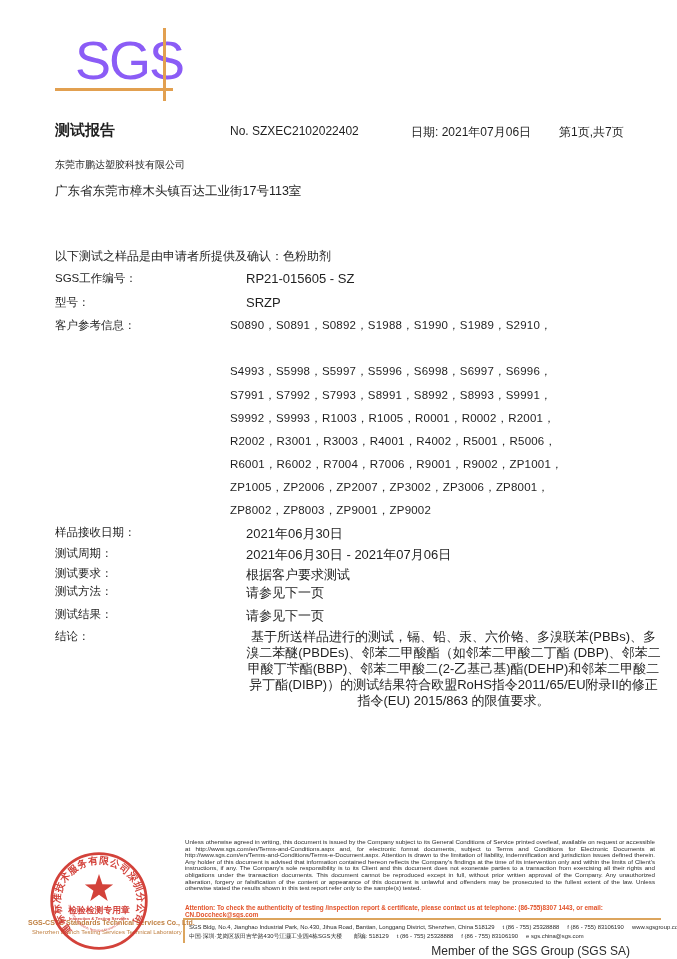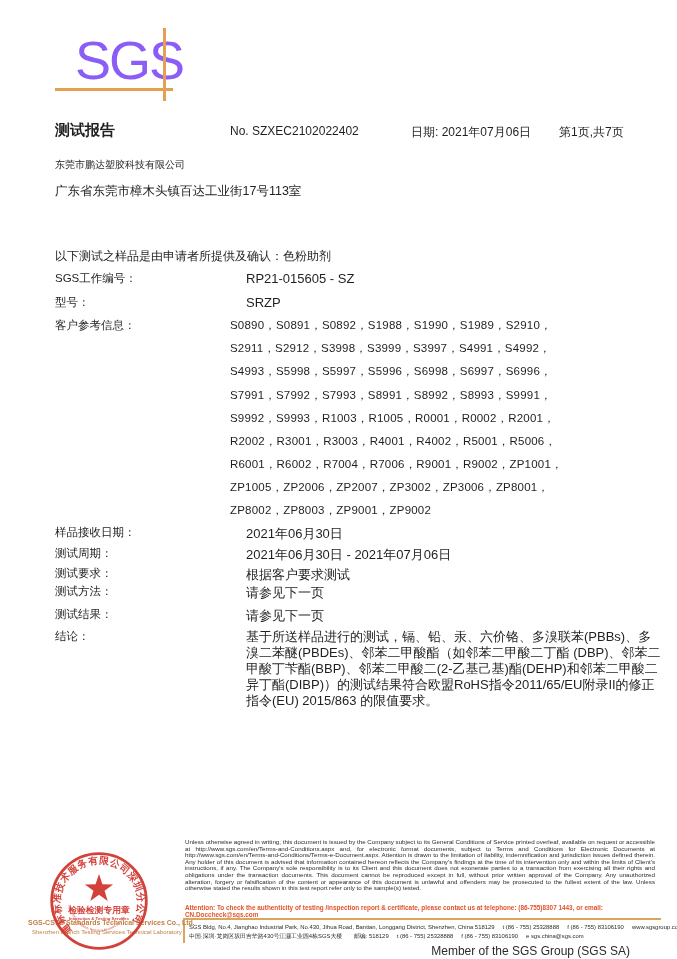--- a/index.html
+++ b/index.html
@@ -18,21 +18,21 @@
   .report-date{position:absolute;left:411px;top:124px;font-size:12px;}
   .report-page{position:absolute;left:543px;top:124px;font-size:12px;margin-left:16px;}
   
   .co-name{position:absolute;left:55px;top:158px;font-size:10px;}
   .co-addr{position:absolute;left:55px;top:183px;font-size:12.5px;}
   .sample-line{position:absolute;left:55px;top:248px;font-size:12px;}
   
   .lbl{position:absolute;left:55px;font-size:11.5px;}
   .val{position:absolute;left:230px;font-size:13px;margin-left:16px;}
   .refline{position:absolute;left:230px;font-size:11.5px;letter-spacing:.2px;text-align:right;}
-  .concl{width:415px;line-height:16px;}
+  .concl{width:415px;line-height:16px;text-align:center;}
   
   .legal{position:absolute;left:185px;top:839px;width:470px;font-size:6.2px;
     line-height:6.6px;text-align:justify;color:#2b2b2b;}
   .attention{position:absolute;left:185px;top:904px;width:470px;font-size:6.4px;
     line-height:7px;font-weight:700;color:#e2532a;}
   .addr-block{position:absolute;left:183px;top:918px;width:478px;border-top:2px solid #dca55e;
     border-left:2px solid #dca55e;padding:3px 0 2px 4px;box-sizing:border-box;}
   .addr-row{display:flex;align-items:baseline;font-size:5.9px;color:#2b2b2b;
     white-space:nowrap;line-height:9px;}
   .addr-row .a-addr{margin-right:8px;}
@@ -62,21 +62,20 @@
   <div class="sample-line">以下测试之样品是由申请者所提供及确认：色粉助剂</div>
 
   <div class="lbl" style="top:271px">SGS工作编号：</div>
   <div class="val" style="top:271px">RP21-015605 - SZ</div>
 
   <div class="lbl" style="top:295px">型号：</div>
   <div class="val" style="top:295px">SRZP</div>
 
   <div class="lbl" style="top:318px">客户参考信息：</div>
   <div class="refline" style="top:318px">S0890，S0891，S0892，S1988，S1990，S1989，S2910，</div>
-  <div class="refline" style="top:341px">S2911，S2912，S3998，S3999，S3997，S4991，S4992，</div>
   <div class="refline" style="top:364px">S4993，S5998，S5997，S5996，S6998，S6997，S6996，</div>
   <div class="refline" style="top:388px">S7991，S7992，S7993，S8991，S8992，S8993，S9991，</div>
   <div class="refline" style="top:411px">S9992，S9993，R1003，R1005，R0001，R0002，R2001，</div>
   <div class="refline" style="top:434px">R2002，R3001，R3003，R4001，R4002，R5001，R5006，</div>
   <div class="refline" style="top:457px">R6001，R6002，R7004，R7006，R9001，R9002，ZP1001，</div>
   <div class="refline" style="top:480px">ZP1005，ZP2006，ZP2007，ZP3002，ZP3006，ZP8001，</div>
   <div class="refline" style="top:503px">ZP8002，ZP8003，ZP9001，ZP9002</div>
 
   <div class="lbl" style="top:525px">样品接收日期：</div>
   <div class="val" style="top:525px">2021年06月30日</div>

